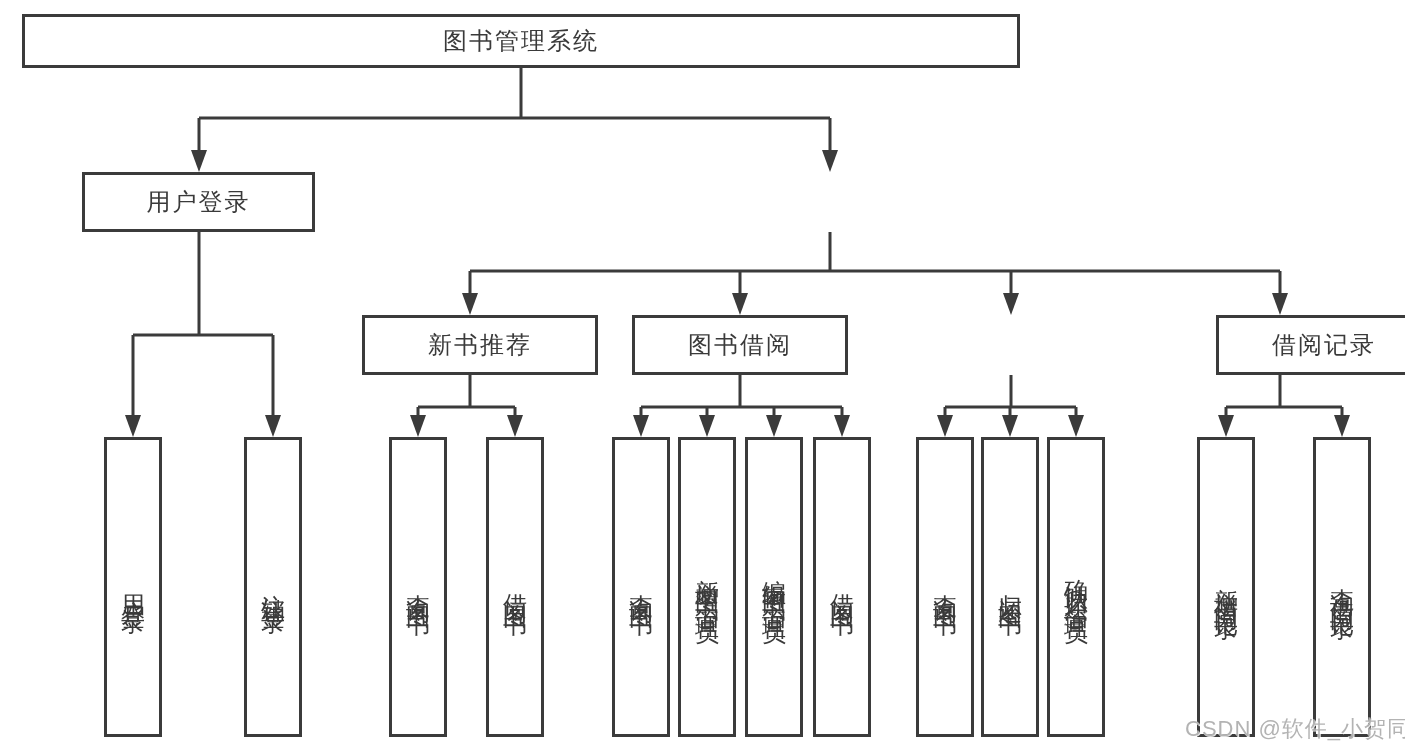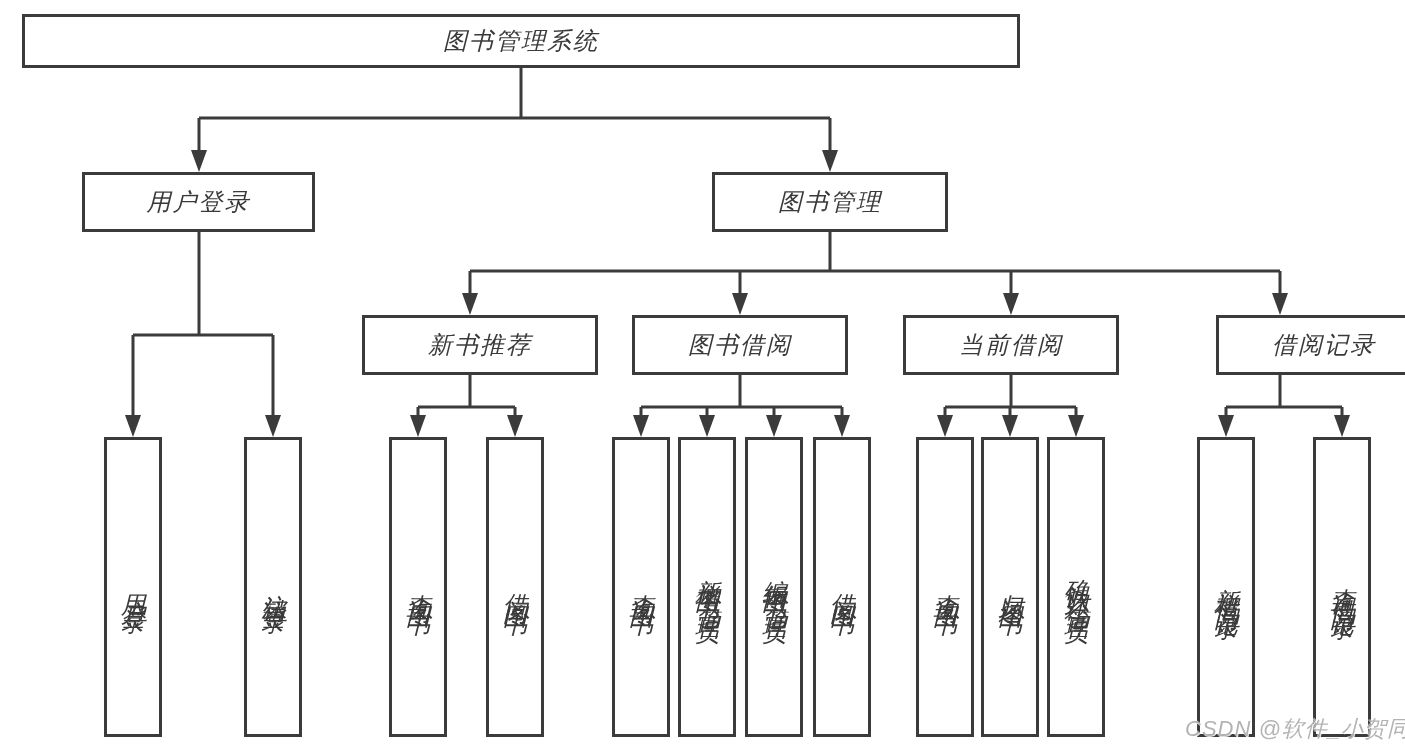--- a/index.html
+++ b/index.html
@@ -3,21 +3,20 @@
 <meta charset="utf-8">
 <style>
   html, body { margin: 0; padding: 0; background: #ffffff; }
   .canvas {
     position: relative;
     width: 1405px;
     height: 747px;
     background: #ffffff;
     font-family: "Liberation Sans", sans-serif;
     overflow: hidden;
-    font-style: italic;
   }
   svg.connectors {
     position: absolute;
     left: 0; top: 0;
     width: 1405px; height: 747px;
   }
   .node {
     position: absolute;
     box-sizing: border-box;
     border: 3px solid #3b3b3b;
@@ -118,32 +117,26 @@
     </g>
   </svg>
 
   <div class="node h-node n-root">
     <span>图书管理系统</span>
   </div>
 
   <div class="node h-node n-login">
     <span>用户登录</span>
   </div>
-  <div class="node h-node n-mgmt">
-    <span>图书管理</span>
-  </div>
 
   <div class="node h-node n-newrec">
     <span>新书推荐</span>
   </div>
   <div class="node h-node n-borrow">
     <span>图书借阅</span>
-  </div>
-  <div class="node h-node n-current">
-    <span>当前借阅</span>
   </div>
   <div class="node h-node n-records">
     <span>借阅记录</span>
   </div>
 
   <div class="node v-node leaf l-1">
     <span>用户登录</span>
   </div>
   <div class="node v-node leaf l-2">
     <span>注销登录</span>

